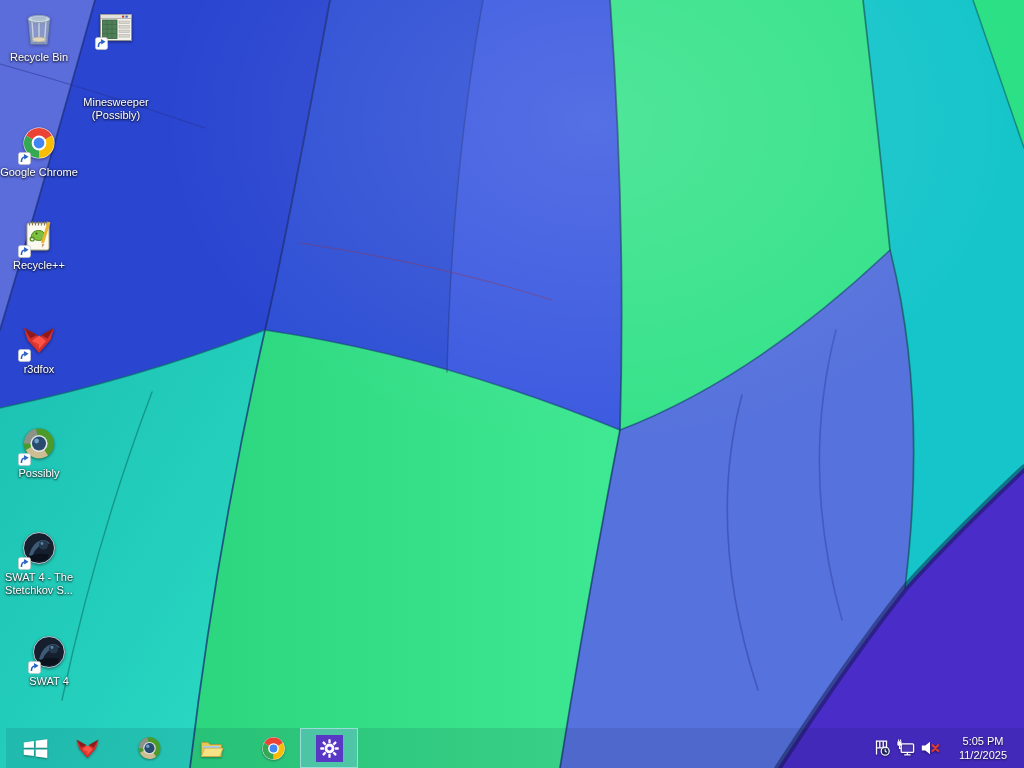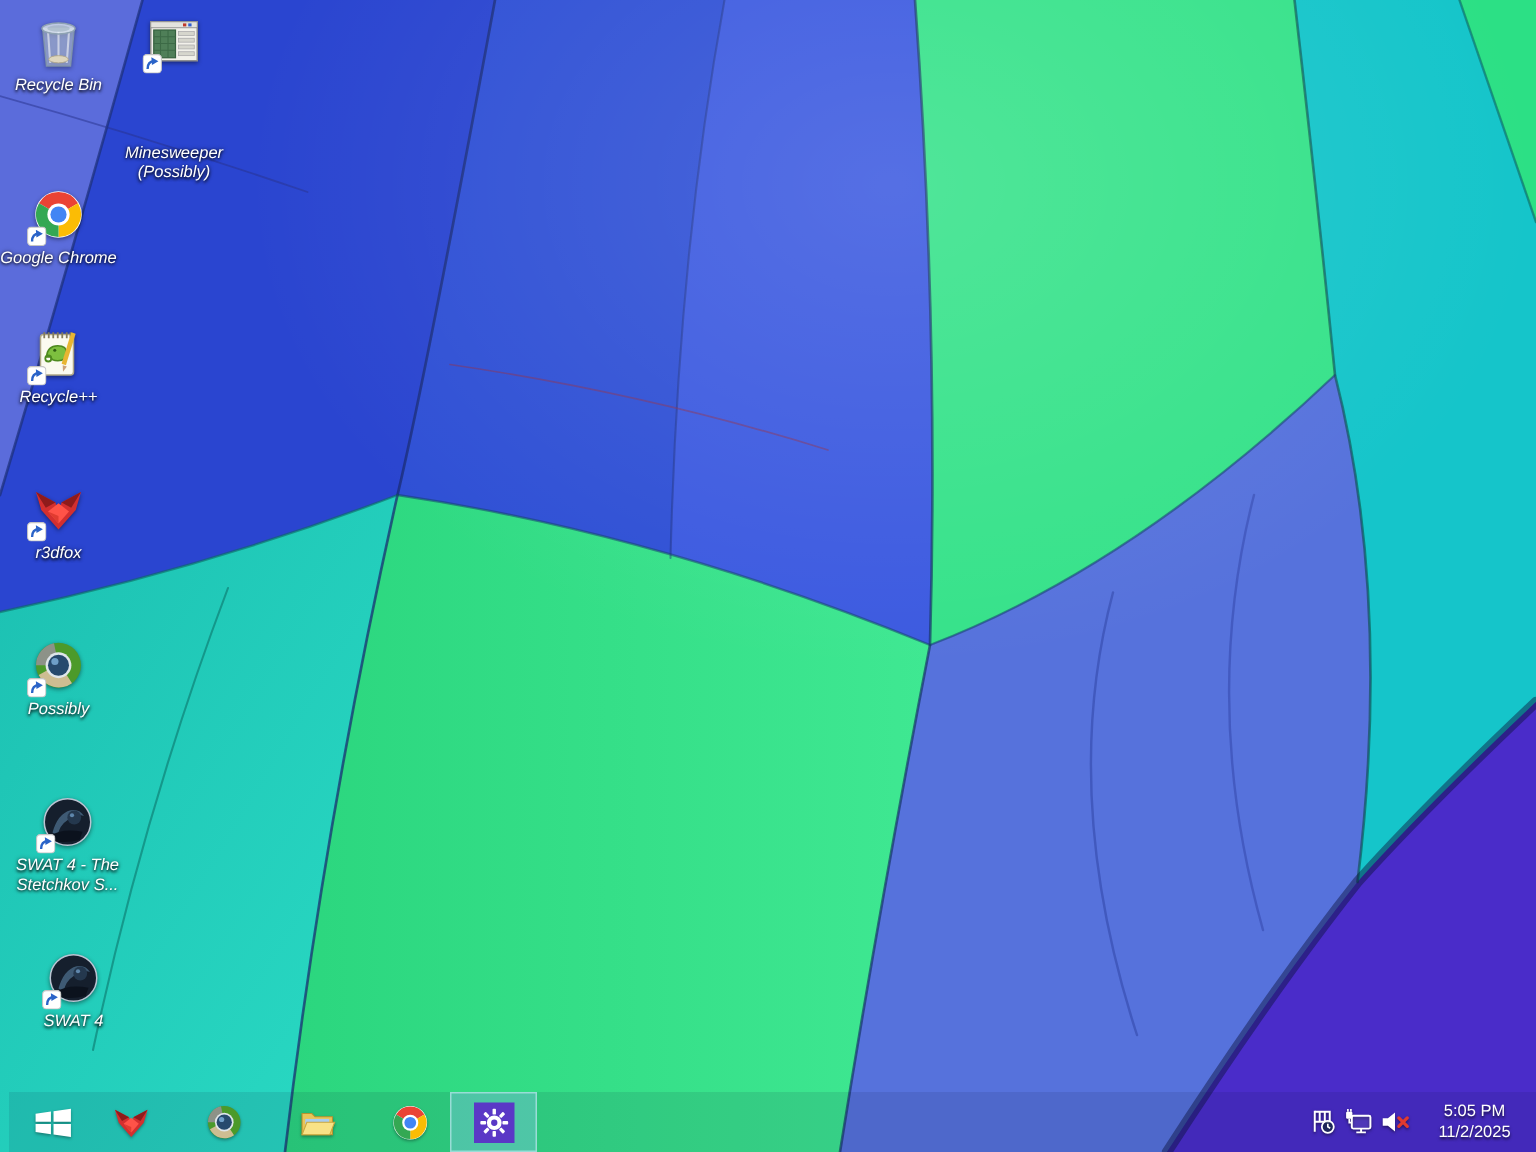--- a/index.html
+++ b/index.html
@@ -5,21 +5,21 @@
   html,body{margin:0;padding:0;background:#000;}
   #screen{position:relative;width:1024px;height:768px;overflow:hidden;
     font-family:"Liberation Sans",sans-serif;-webkit-font-smoothing:antialiased;}
   #wallpaper{position:absolute;inset:0;}
   
   .dicon{position:absolute;width:78px;display:flex;flex-direction:column;align-items:center;gap:3px;cursor:default;}
   .dicon .img{position:relative;width:44px;height:40px;display:flex;align-items:center;justify-content:center;}
   .dicon .img svg.main{width:40px;height:40px;filter:drop-shadow(0 1px 1.5px rgba(0,0,0,.45));}
   .dicon .sc{position:absolute;left:1px;bottom:-1px;width:13px;height:13px;}
   .dicon .lbl{color:#fff;font-size:11px;line-height:13px;text-align:center;max-width:82px;
-    text-shadow:0 1px 2px rgba(0,0,0,.9),0 0 3px rgba(0,0,0,.55);font-style:italic;}
+    text-shadow:0 1px 2px rgba(0,0,0,.9),0 0 3px rgba(0,0,0,.55);}
   
   #taskbar{position:absolute;left:0;right:0;bottom:0;height:40px;background:rgba(12,24,54,.10);margin-left:6px;}
   .tb-btn{position:absolute;top:0;height:40px;display:flex;align-items:center;justify-content:center;box-sizing:border-box;}
   .tb-btn svg{width:29px;height:29px;filter:drop-shadow(0 1px 1px rgba(0,0,0,.35));}
   .tb-btn.active{background:rgba(150,195,255,.32);border:1px solid rgba(215,240,255,.55);}
   .tile{width:27px;height:27px;background:#5a38c6;display:flex;align-items:center;justify-content:center;}
   .tile svg{width:21px;height:21px;filter:none;}
   #tray{position:absolute;right:4px;bottom:0;height:40px;display:flex;align-items:center;}
   .tray-ico{width:24px;height:40px;display:flex;align-items:center;justify-content:center;}
   .tray-ico svg{width:20px;height:20px;filter:drop-shadow(0 1px 1px rgba(0,0,0,.5));}
@@ -186,21 +186,21 @@
             <circle cx="17.6" cy="17" r="2.4" fill="#6f9fc8"></circle>
           </svg>
           <span class="sc"><svg viewBox="0 0 13 13">
               <rect x=".4" y=".4" width="12.2" height="12.2" rx="2.4" fill="#fff" stroke="#c4c4c4" stroke-width=".7"></rect>
               <path d="M3.4,10 C3.4,6.4 4.9,4.8 8,4.8" stroke="#2a63c8" stroke-width="1.6" fill="none"></path>
               <path d="M5.9,2.1 L10.6,4.8 L6.3,7.4 Z" fill="#2a63c8"></path>
             </svg></span>
         </span>
         <div class="lbl">Possibly</div>
       </div>
-      <div class="dicon" style="left: 6px; top: 528px; justify-content: space-between;">
+      <div class="dicon" style="left: 0px; top: 528px; justify-content: space-between;">
         <span class="img">
           <svg class="main" viewBox="0 0 40 40">
             <circle cx="20" cy="20" r="15.5" fill="#151f2d" stroke="#b9c4d2" stroke-width="1"></circle>
             <path d="M10,27 Q13.5,14.5 22,12.2 Q28,11 31,16 Q25.5,14 21,18 Q14,22.5 13.5,29.5 Z" fill="#3e5a74"></path>
             <circle cx="24.5" cy="17" r="4.6" fill="#24384e"></circle>
             <circle cx="23" cy="15.5" r="1.4" fill="#5e86ab"></circle>
             <path d="M8,29.5 Q16,24 30,26.5 L28,32 Q18,34.5 10,32.5 Z" fill="#0b121d"></path>
           </svg>
           <span class="sc"><svg viewBox="0 0 13 13">
               <rect x=".4" y=".4" width="12.2" height="12.2" rx="2.4" fill="#fff" stroke="#c4c4c4" stroke-width=".7"></rect>

